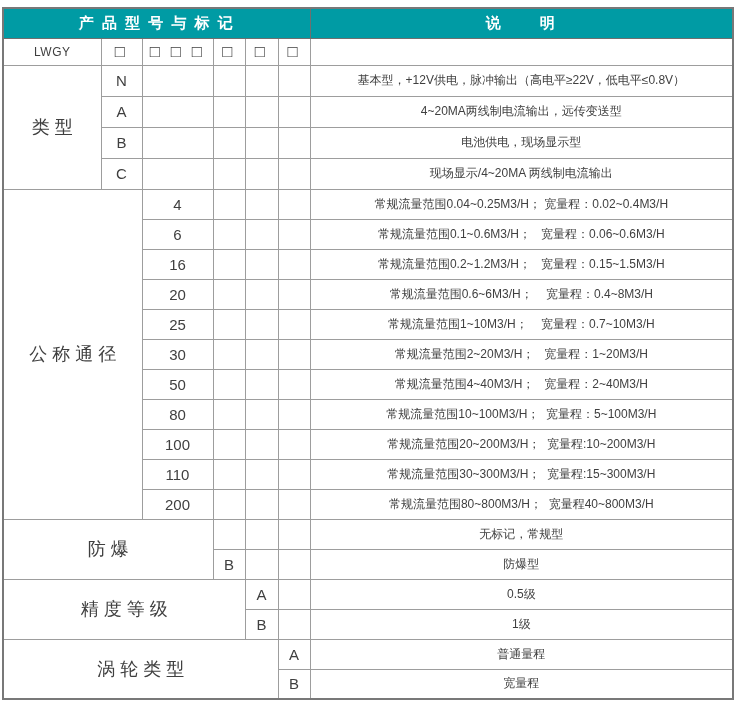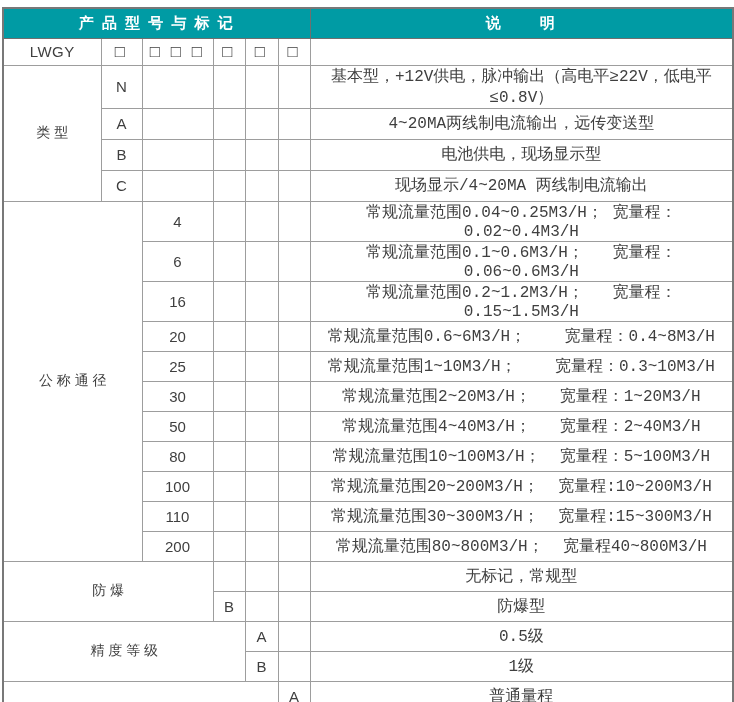--- a/index.html
+++ b/index.html
@@ -37,30 +37,30 @@
     font-size: 15px;
     font-weight: bold;
     height: 30px;
     letter-spacing: 2px;
     border-color: #6f6f6f;
     text-align: center;
   }
   tr.model-row td { height: 27px; }
   tr.r30 td { height: 30px; }
   tr.r31 td { height: 31px; }
-  td.model { font-size: 15px; letter-spacing: 0.5px; }
+  td.model { font-size: 12px; letter-spacing: 0.5px; }
   td.box {
     color: #b3b3b3;
     font-size: 17px;
     letter-spacing: 3px;
     line-height: 1;
   }
   td.code { font-size: 15px; }
-  td.label { font-size: 14px; }
-  td.desc { font-size: 16px; font-family: Liberation Mono, monospace; }
+  td.label { font-size: 18px; }
+  td.desc { font-size: 12px; }
 </style>
 </head>
 <body>
 
 <div class="wrap">
 <table class="spec">
   <colgroup>
     <col style="width:98px">
         <col style="width:41px">
         <col style="width:71px">
@@ -147,21 +147,21 @@
     <td></td>
     <td></td>
     <td></td>
     <td class="desc">常规流量范围0.6~6M3/H；    宽量程：0.4~8M3/H</td>
   </tr>
   <tr class="r30">
     <td class="code">25</td>
     <td></td>
     <td></td>
     <td></td>
-    <td class="desc">常规流量范围1~10M3/H；    宽量程：0.3~10M3/H</td>
+    <td class="desc">常规流量范围1~10M3/H；    宽量程：0.7~10M3/H</td>
   </tr>
   <tr class="r30">
     <td class="code">30</td>
     <td></td>
     <td></td>
     <td></td>
     <td class="desc">常规流量范围2~20M3/H；   宽量程：1~20M3/H</td>
   </tr>
   <tr class="r30">
     <td class="code">50</td>

